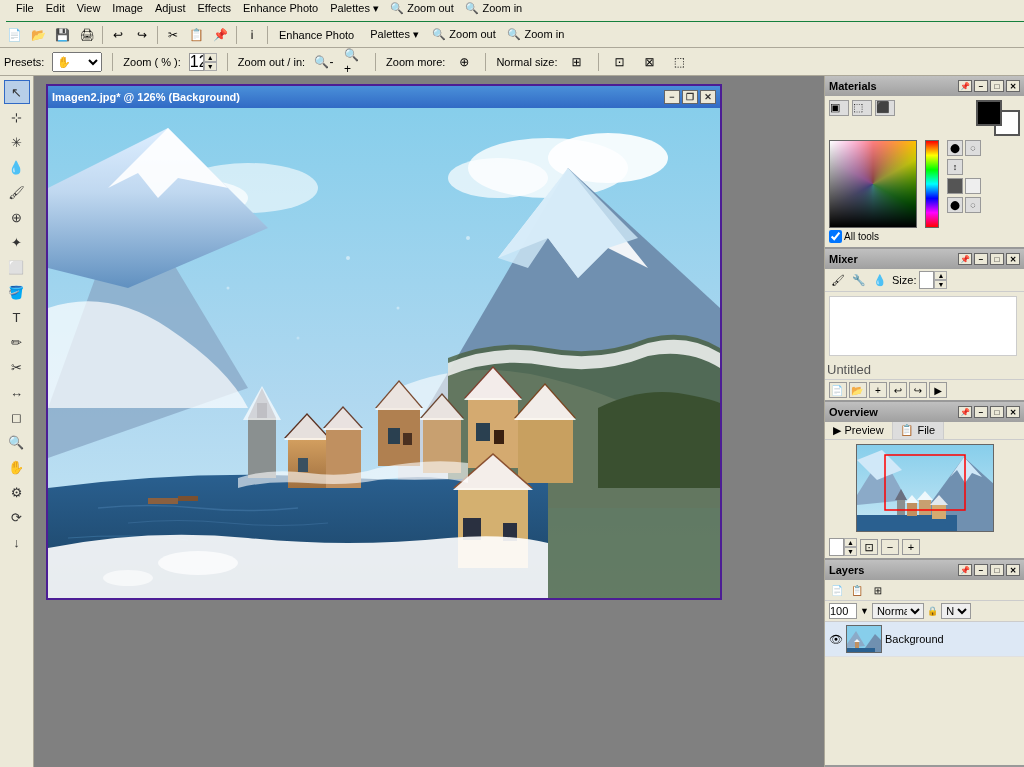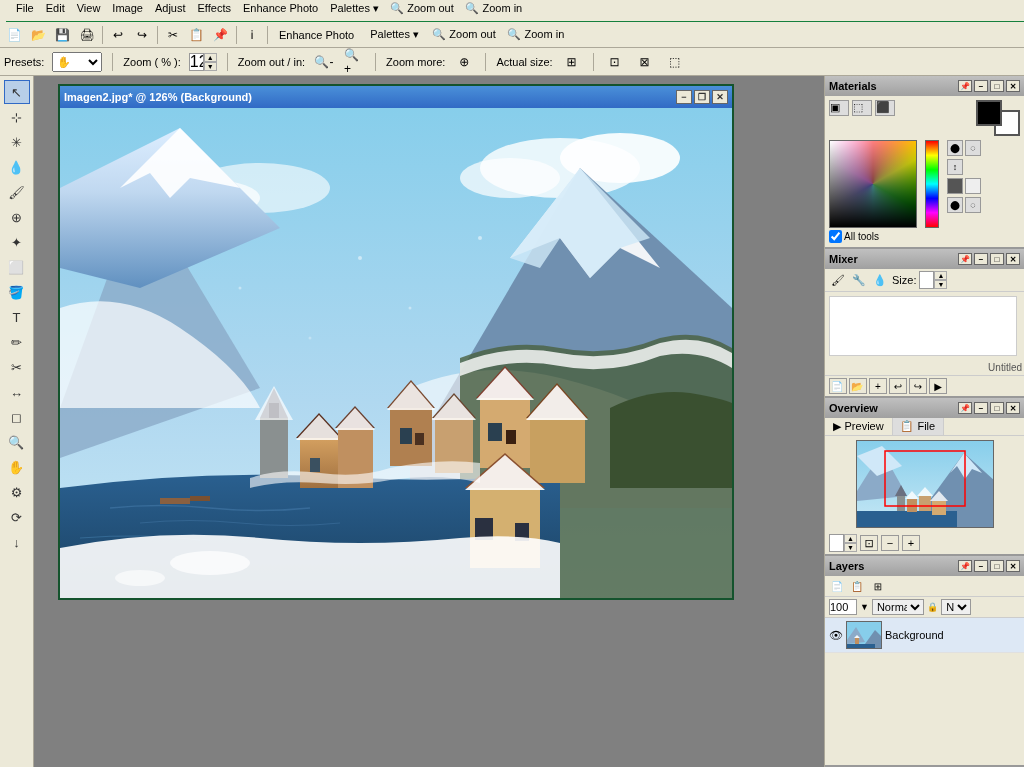--- a/index.html
+++ b/index.html
@@ -54,22 +54,22 @@
     }
     .tool-btn.active { border: 1px solid #316ac5; background: #b8cfe8; }
 
     
     #canvas-area {
       flex: 1; background: #808080; overflow: hidden; position: relative; padding: 8px;
     }
 
     
     #img-window {
-      position: absolute; top: 8px; left: 24px;
-      border: 2px solid #14532d; background: #ece9d8;
+      position: absolute; top: 8px; left: 12px;
+      border: 2px solid #4c1d95; background: #ece9d8;
     }
     #img-titlebar {
       height: 22px; background: linear-gradient(to bottom, #4a90d9, #316ac5);
       display: flex; align-items: center; justify-content: space-between;
       padding: 0 4px; color: white; font-size: 11px; font-weight: bold;
     }
     .win-btns { display: flex; gap: 2px; }
     .win-btn {
       width: 16px; height: 14px; background: #ece9d8;
       border: 1px solid #666; display: flex; align-items: center; justify-content: center;
@@ -137,21 +137,21 @@
       width: 18px; height: 16px; background: #ece9d8;
       border: 1px solid transparent; cursor: pointer; font-size: 11px;
       display: flex; align-items: center; justify-content: center;
     }
     .size-label { font-size: 11px; }
     .size-input { width: 30px; height: 16px; border: 1px solid #999; font-size: 11px; }
     #mixer-canvas {
       width: 188px; height: 60px; background: white; border: 1px solid #ccc; margin: 4px;
     }
     .mixer-name {
-      text-align: right; font-size: 10px; padding: 2px; color: #555;
+      text-align: left; font-size: 13px; padding: 2px; color: #555;
     }
     .mixer-bottom-bar {
       display: flex; gap: 2px; padding: 2px 4px; border-top: 1px solid #ccc;
     }
     .mixer-bottom-btn {
       width: 18px; height: 16px; background: #ece9d8; border: 1px solid #999;
       cursor: pointer; font-size: 10px; display: flex; align-items: center; justify-content: center;
     }
 
     
@@ -263,21 +263,21 @@
     </div>
   </div>
   <div class="toolbar-sep"></div>
   <span class="label-text">Zoom out / in:</span>
   <div class="toolbar-btn">🔍-</div>
   <div class="toolbar-btn">🔍+</div>
   <div class="toolbar-sep"></div>
   <span class="label-text">Zoom more:</span>
   <div class="toolbar-btn">⊕</div>
   <div class="toolbar-sep"></div>
-  <span class="label-text">Actual size:</span>
+  <span class="label-text">Normal size:</span>
   <div class="toolbar-btn">⊞</div>
   <div class="toolbar-sep"></div>
   <div class="toolbar-btn">⊡</div>
   <div class="toolbar-btn">⊠</div>
   <div class="toolbar-btn">⬚</div>
 </div>
 
 <div id="main">
 
   <div id="toolbox">

